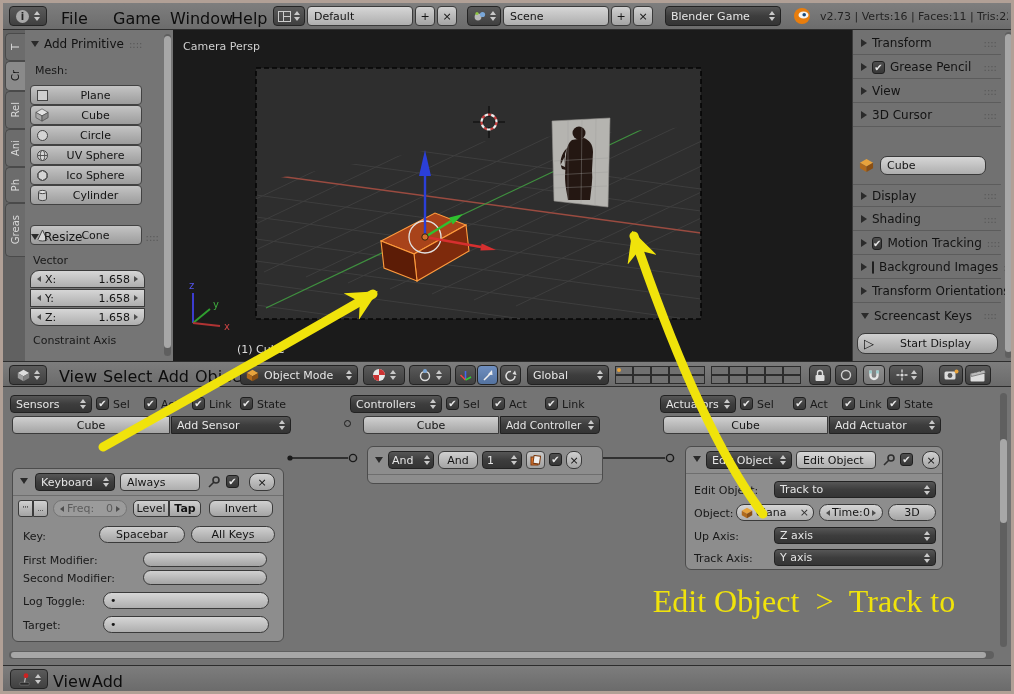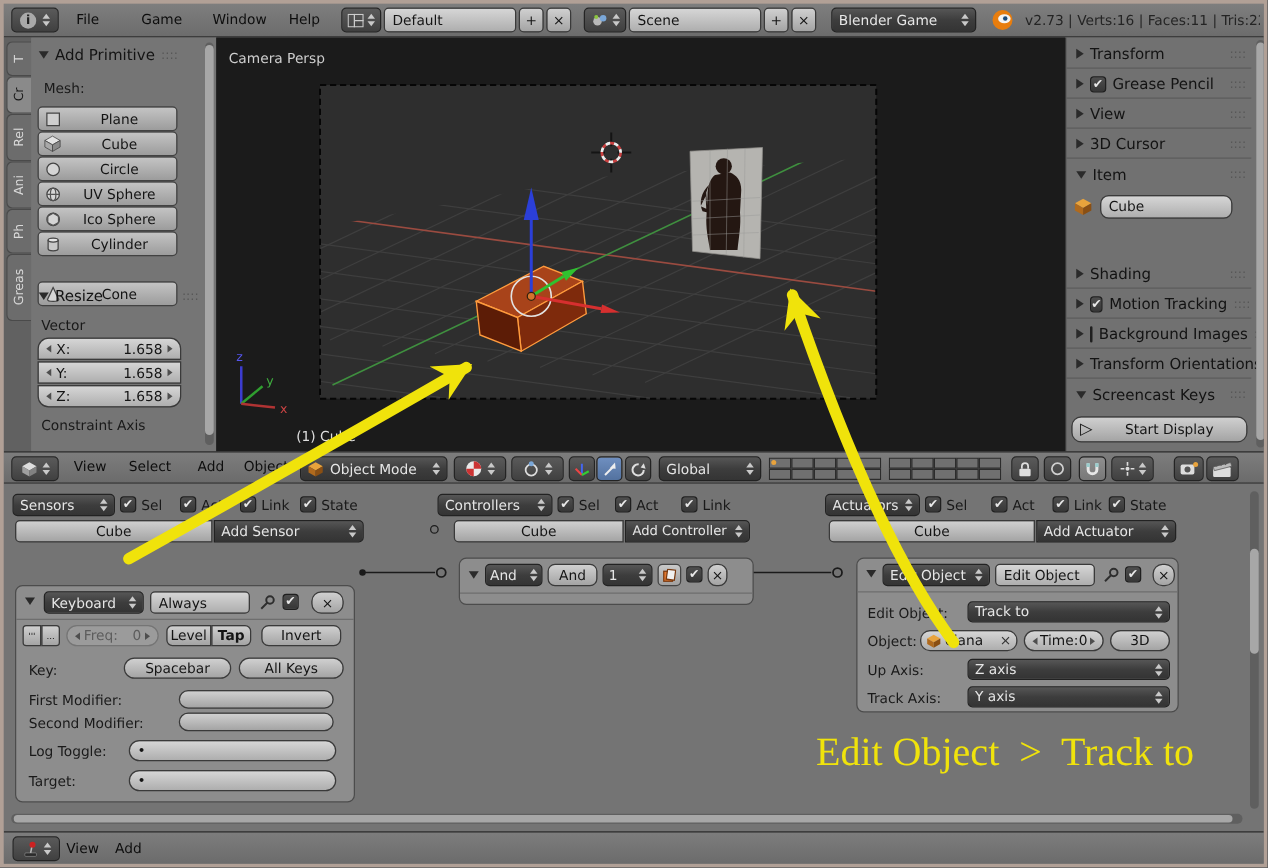--- a/index.html
+++ b/index.html
@@ -7,21 +7,21 @@
   .abs{position:absolute;}
   .nw{white-space:nowrap;overflow:hidden;}
   
   .dd{background:linear-gradient(#565656,#3d3d3d 50%,#343434);border:1px solid #222;border-radius:4px;color:#e6e6e6;display:flex;align-items:center;font-size:11px;padding:0 5px;box-sizing:border-box;}
   .btn-light{background:linear-gradient(#d0d0d0,#a4a4a4);border:1px solid #3a3a3a;border-radius:4px;color:#141414;display:flex;align-items:center;justify-content:center;font-size:11px;box-sizing:border-box;}
   .fld{background:linear-gradient(#d6d6d6,#aeaeae);border:1px solid #3a3a3a;border-radius:4px;color:#141414;display:flex;align-items:center;font-size:11px;padding:0 6px;box-sizing:border-box;}
   .pill{border-radius:9px;}
   .dis{background:#9b9b9b;border-color:#757575;color:#5d5d5d;}
   .chk{width:13px;height:13px;background:linear-gradient(#4e4e4e,#373737);border:1px solid #1f1f1f;border-radius:3px;color:#e9e9e9;font-size:10px;line-height:12px;text-align:center;box-sizing:border-box;}
   .lbl{font-size:11px;color:#191919;}
-  .menu{font-size:11px;color:#0d0d0d;}
+  .menu{font-size:16px;color:#0d0d0d;}
   .dots{font-size:10px;color:#575757;letter-spacing:0px;}
   .updn{margin-left:auto;display:flex;flex-direction:column;gap:2px;align-items:center;}
   .updn .u{width:0;height:0;border-left:3px solid transparent;border-right:3px solid transparent;border-bottom:4px solid #c9c9c9;}
   .updn .d{width:0;height:0;border-left:3px solid transparent;border-right:3px solid transparent;border-top:4px solid #c9c9c9;}
   .tri{width:0;height:0;display:inline-block;}
   .tri.r{border-top:4px solid transparent;border-bottom:4px solid transparent;border-left:6px solid #2a2a2a;}
   .tri.dn{border-left:4px solid transparent;border-right:4px solid transparent;border-top:6px solid #2a2a2a;}
   .tl{width:0;height:0;border-top:3.5px solid transparent;border-bottom:3.5px solid transparent;border-right:4px solid #4e4e4e;}
   .tr{width:0;height:0;border-top:3.5px solid transparent;border-bottom:3.5px solid transparent;border-left:4px solid #4e4e4e;}
   
@@ -328,35 +328,35 @@
     <div class="psec" style="top:50px;">
         <span class="tri r"></span>
         <span class="plabel">View</span>
         <span class="dots">::::</span>
       </div>
     <div class="psec" style="top:74px;">
         <span class="tri r"></span>
         <span class="plabel">3D Cursor</span>
         <span class="dots">::::</span>
       </div>
-    <div class="psec" style="top:98px;border-bottom:none;">
-        <span class="tri dn"></span>
-        <span class="plabel">Item</span>
-        <span class="dots">::::</span>
-      </div>
     <div class="abs" style="left:6px;top:126px;display:flex;align-items:center;gap:6px;">
       <svg width="15" height="15" viewBox="0 0 16 16">
           <path d="M8 1 15 5 8 9 1 5Z" fill="#e8a33c"></path>
           <path d="M1 5 8 9 8 15 1 11Z" fill="#b06a1d"></path>
           <path d="M15 5 8 9 8 15 15 11Z" fill="#8a4f13"></path>
         </svg>
       <div class="fld" style="width:106px;height:19px;border-radius:7px;">
           <span>Cube</span>
         </div>
     </div>
+    <div class="psec" style="top:154px;border-top:1px solid #5c5c5c;">
+        <span class="tri r"></span>
+        <span class="plabel">Display</span>
+        <span class="dots">::::</span>
+      </div>
     <div class="psec" style="top:178px;">
         <span class="tri r"></span>
         <span class="plabel">Shading</span>
         <span class="dots">::::</span>
       </div>
     <div class="psec" style="top:202px;">
         <span class="tri r"></span>
         <span class="chk"><span>✔</span></span>
         <span class="plabel">Motion Tracking</span>
         <span class="dots">::::</span>

